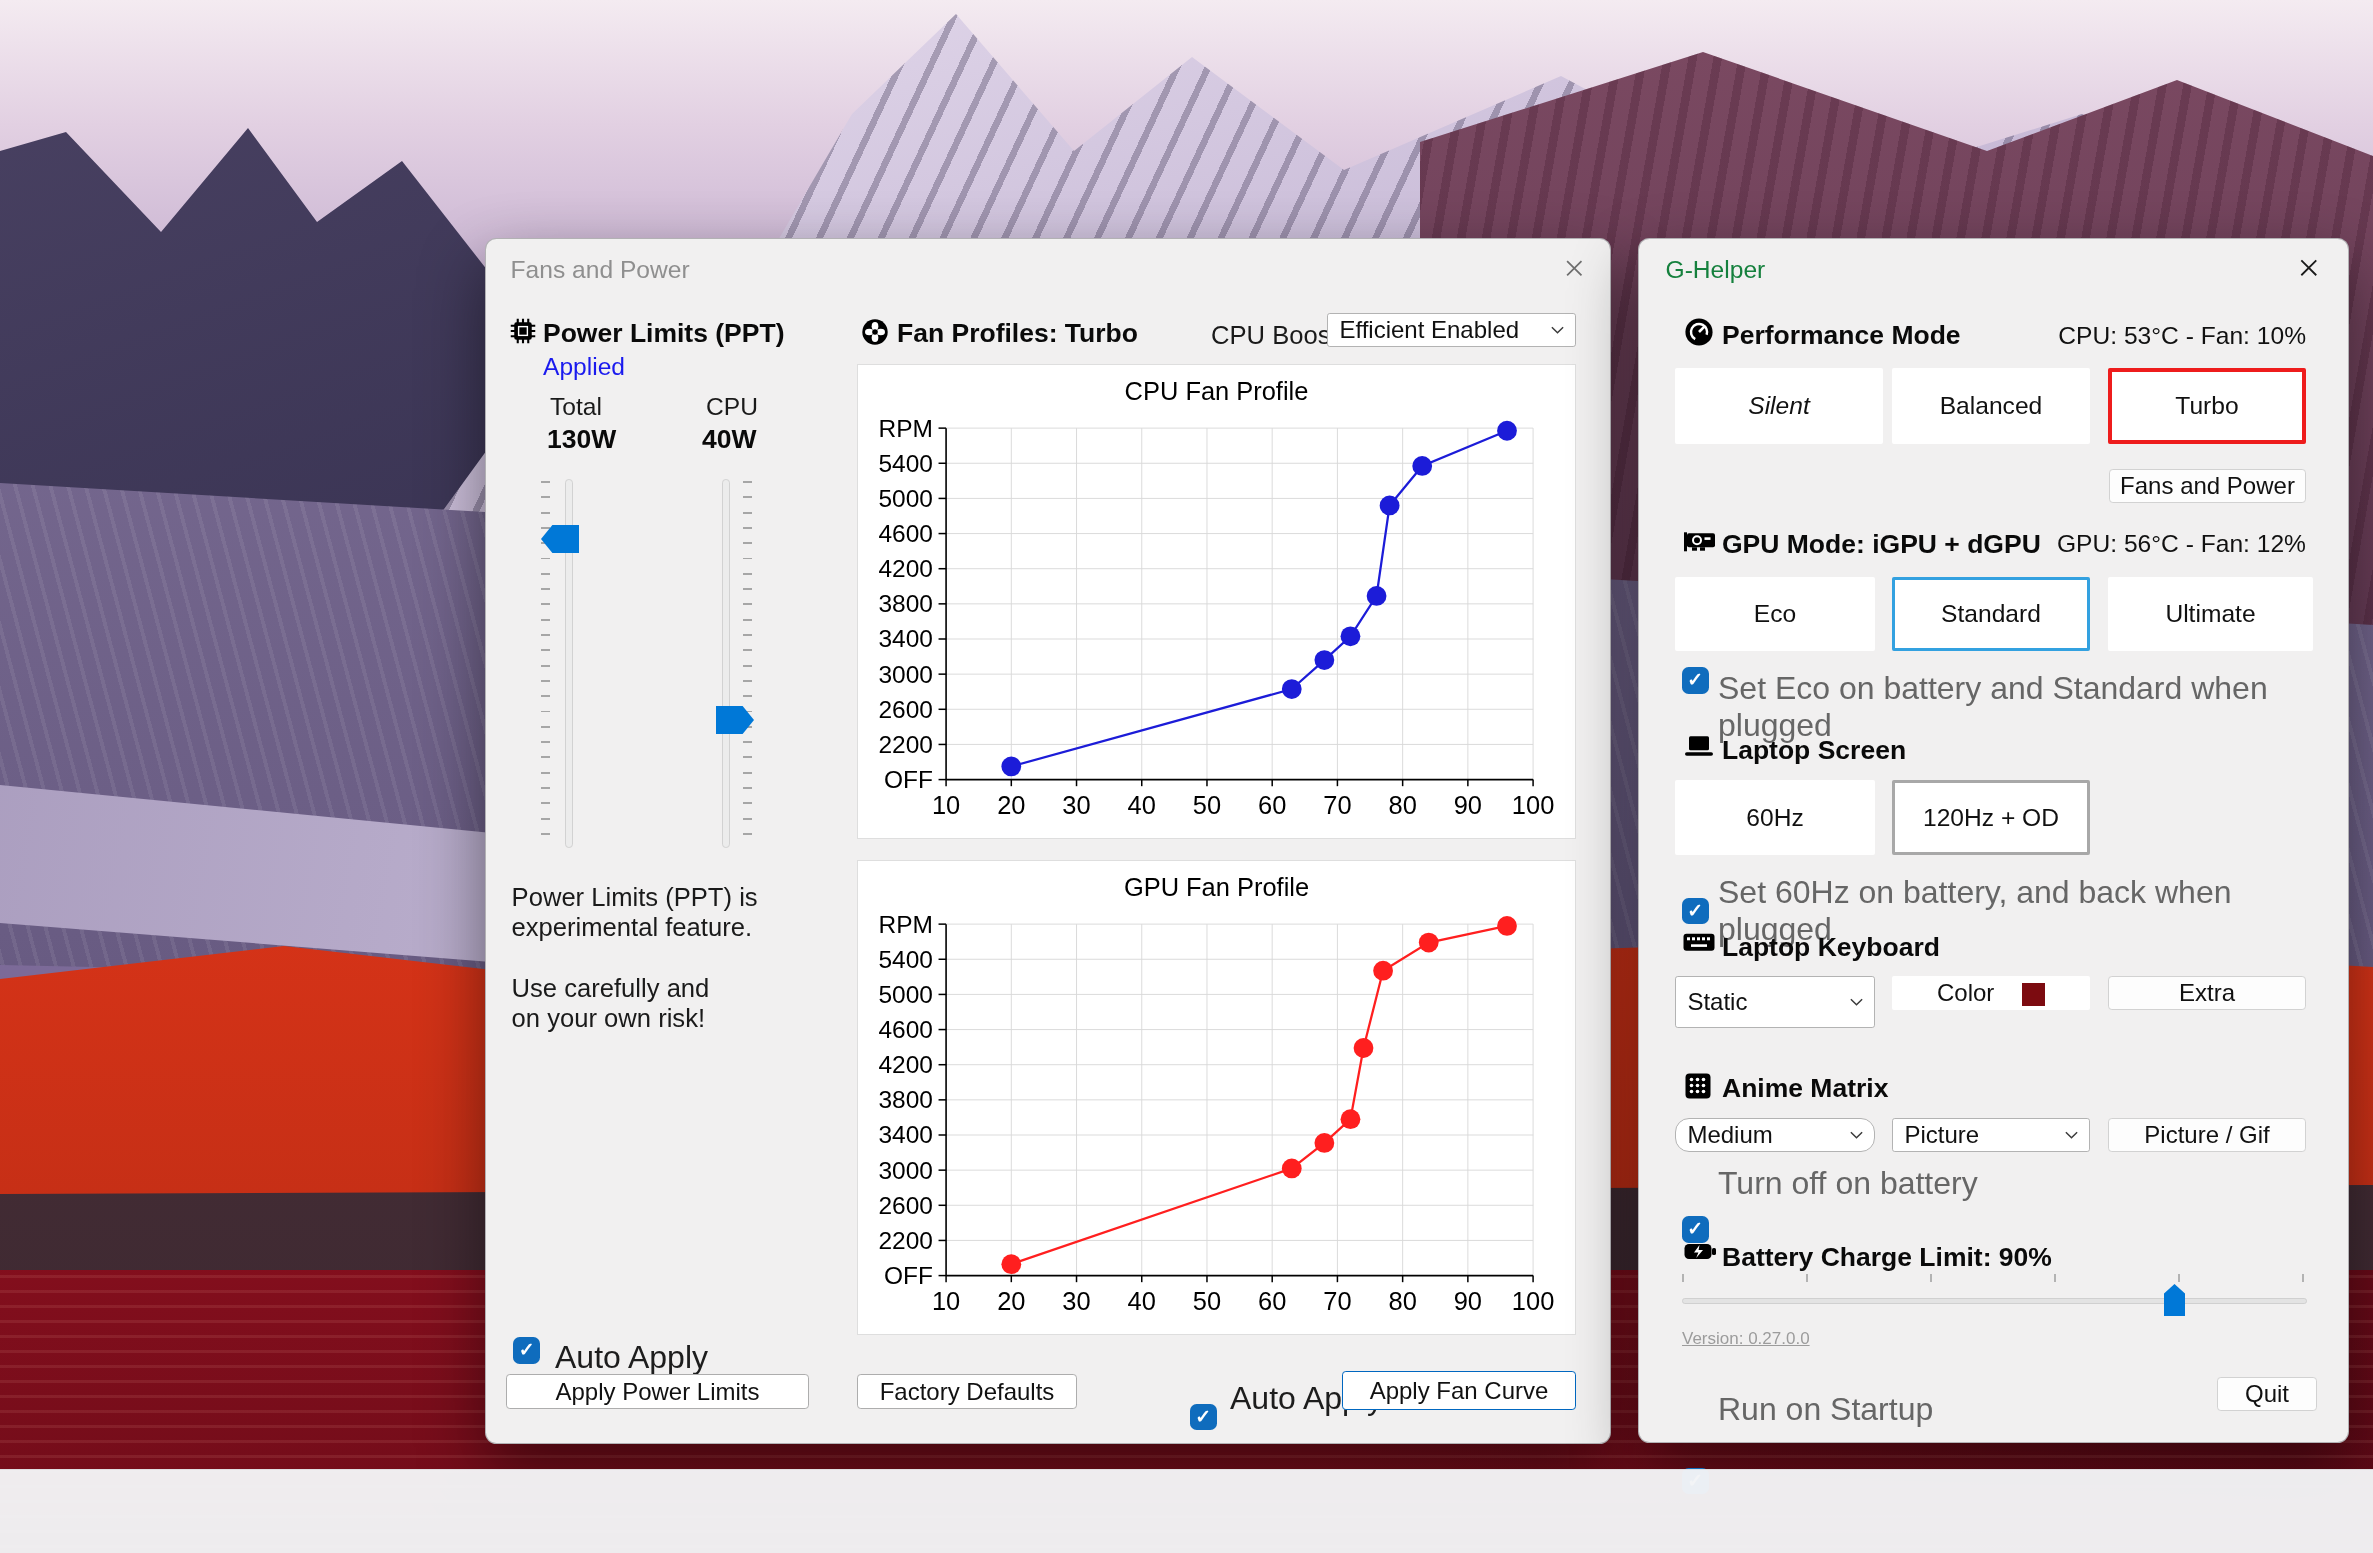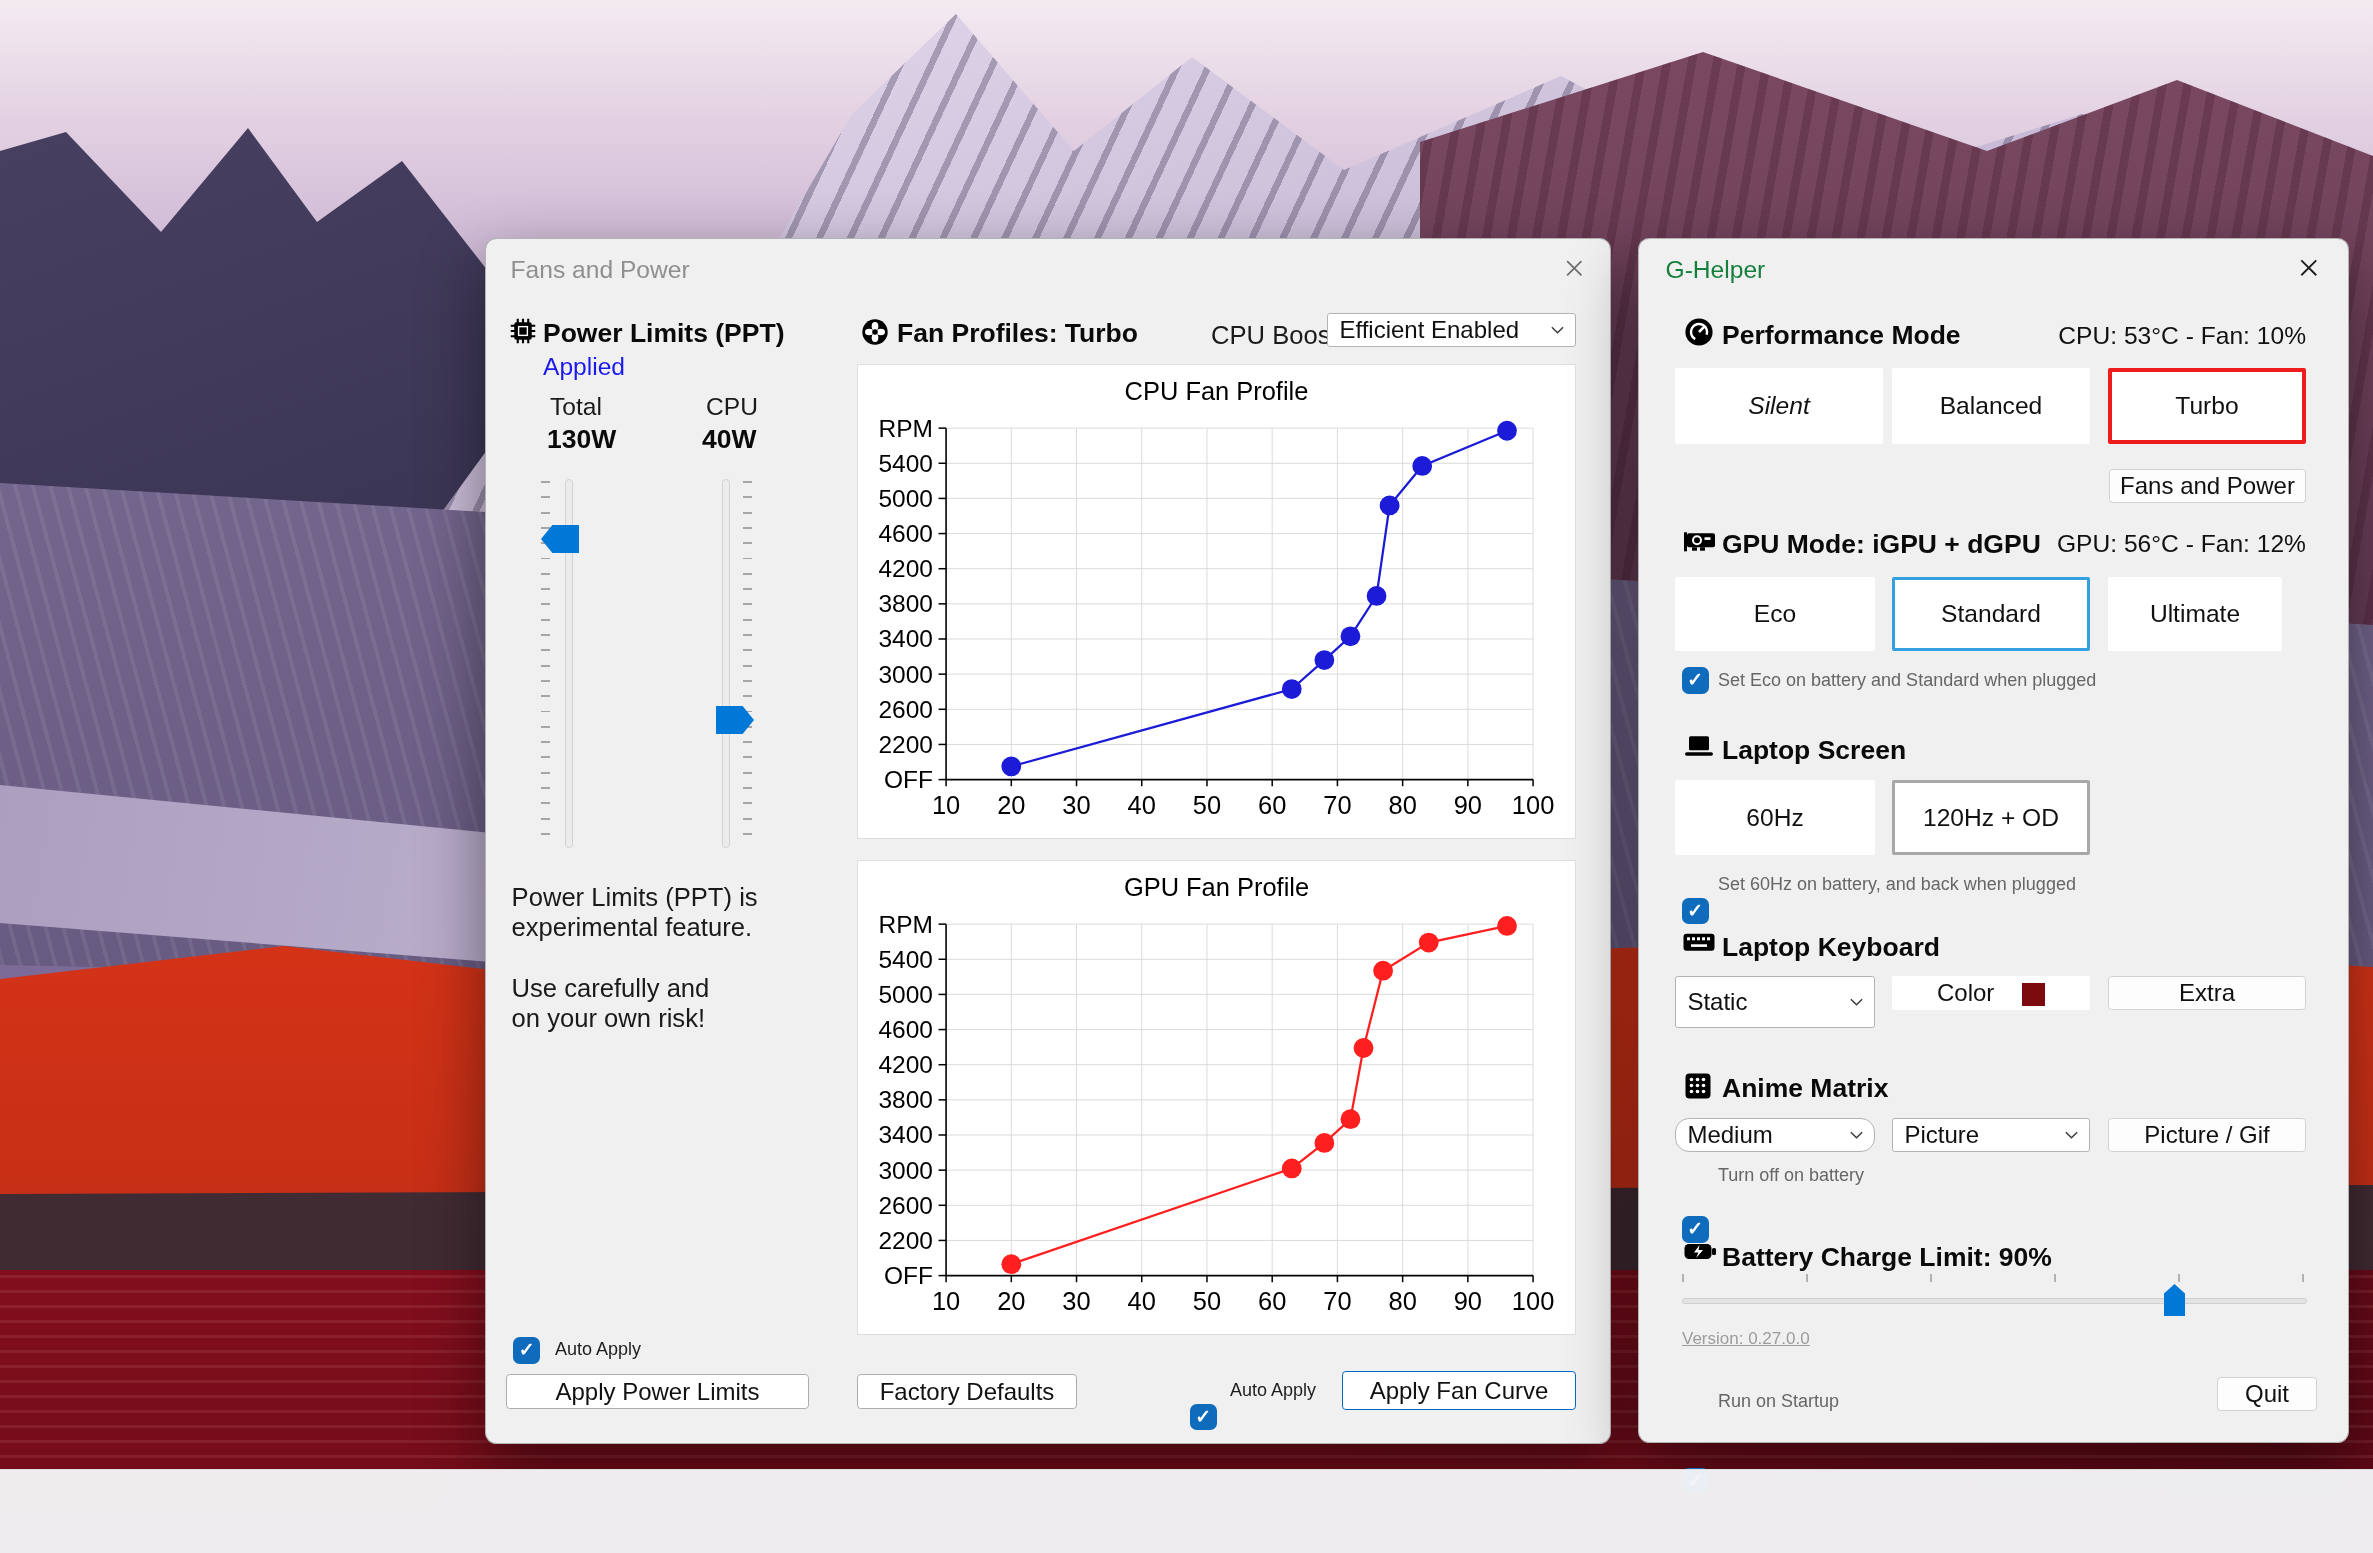--- a/index.html
+++ b/index.html
@@ -50,21 +50,21 @@
   .btn.soft{background:#fdfdfd;border:0.9px solid #d2d2d2;}
   .mode{box-sizing:border-box;background:#fff;border:none;border-radius:1.9px;
     font-family:"Liberation Sans",sans-serif;font-size:24.6px;color:#111;cursor:pointer;}
   .mode.sel-red{border:4.7px solid #ee1c1c;}
   .mode.sel-blue{border:3.8px solid #33a1e0;}
   .mode.sel-gray{border:3.8px solid #a8a8a8;}
   
   .cb{width:26.5px;height:26.5px;background:#0f6cbd;border-radius:6.6px;position:relative;cursor:pointer;}
   .cb::after{content:"✓";position:absolute;left:50%;top:50%;transform:translate(-50%,-54%);
     color:#fff;font-size:19px;font-weight:700;}
-  .cbl{font-size:18px;color:#666;} .cbl.darklab{color:#1d1d1d;}
+  .cbl{font-size:32px;color:#666;} .cbl.darklab{color:#1d1d1d;}
   
   .dd{box-sizing:border-box;background:#fff;border:0.9px solid #b3b3b3;border-radius:2.8px;cursor:pointer;}
   .dd .ddv{position:absolute;left:11.4px;top:50%;transform:translateY(-50%);font-size:24px;color:#111;white-space:nowrap;}
   .dd svg{position:absolute;right:10.4px;top:50%;transform:translateY(-50%);}
   
   .vtrack{width:7.6px;background:#ececec;border:0.9px solid #d2d2d2;border-radius:3.8px;box-sizing:border-box;cursor:pointer;}
   .vticks{width:8.5px;background:repeating-linear-gradient(to bottom,#a6a6a6 0 1.9px,rgba(0,0,0,0) 1.9px 15.3px);}
   .vthumb{width:38px;height:28px;background:#0078d7;cursor:pointer;}
   .vthumb.left{clip-path:polygon(0 50%,30% 0,100% 0,100% 100%,30% 100%);}
   .vthumb.right{clip-path:polygon(100% 50%,70% 0,0 0,0 100%,70% 100%);}
@@ -335,21 +335,21 @@
     <rect x="9" y="18" width="5" height="3.4" fill="#000"></rect>
       <rect x="17" y="18" width="5" height="3.4" fill="#000"></rect>
     <circle cx="14" cy="11" r="4" fill="none" stroke="#fff" stroke-width="2"></circle>
     <rect x="21.5" y="8" width="6" height="2.6" fill="#fff"></rect>
   </svg>
   <b class="abs h" style="left:83px;top:290px;">GPU Mode: iGPU + dGPU</b>
   <span class="abs status" style="right:42px;top:291px;">GPU: 56°C -  Fan: 12%</span>
 
   <button class="abs mode" style="left:36px;top:338px;width:200px;height:74px;">Eco</button>
   <button class="abs mode sel-blue" style="left:253px;top:338px;width:198px;height:74px;">Standard</button>
-  <button class="abs mode" style="left:469px;top:338px;width:174px;height:74px;">Ultimate</button>
+  <button class="abs mode" style="left:469px;top:338px;width:205px;height:74px;">Ultimate</button>
 
   <div class="abs cb" style="left:43px;top:428px;"></div>
   <span class="abs cbl" style="left:79px;top:431px;">Set Eco on battery and Standard when plugged</span>
 
   <svg class="abs" style="left:44px;top:494px;" width="32" height="26.5" viewBox="0 0 32 26">
     <rect x="6" y="3" width="20" height="14" rx="1.5" fill="#000"></rect>
     <rect x="2" y="19" width="28" height="3.6" rx="1.8" fill="#000"></rect>
   </svg>
   <b class="abs h" style="left:83px;top:496px;">Laptop Screen</b>
 

